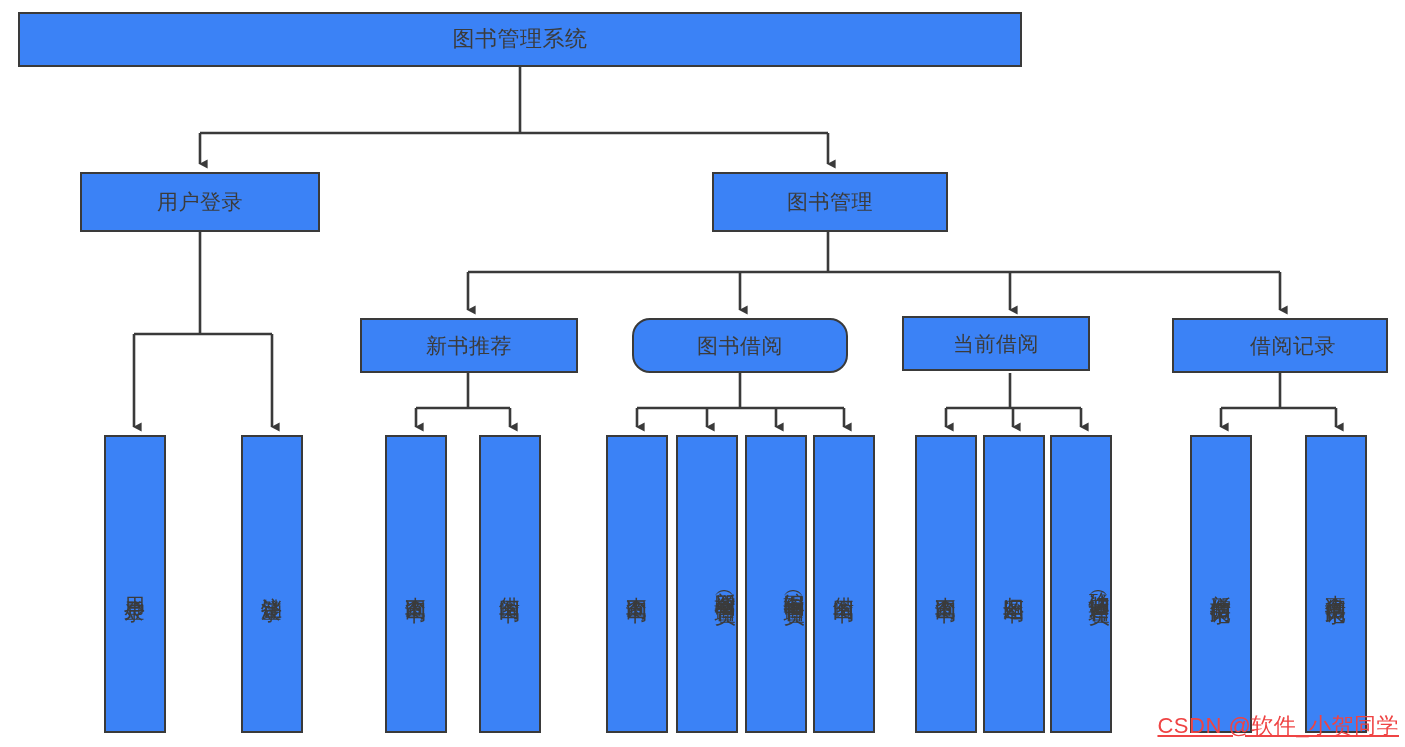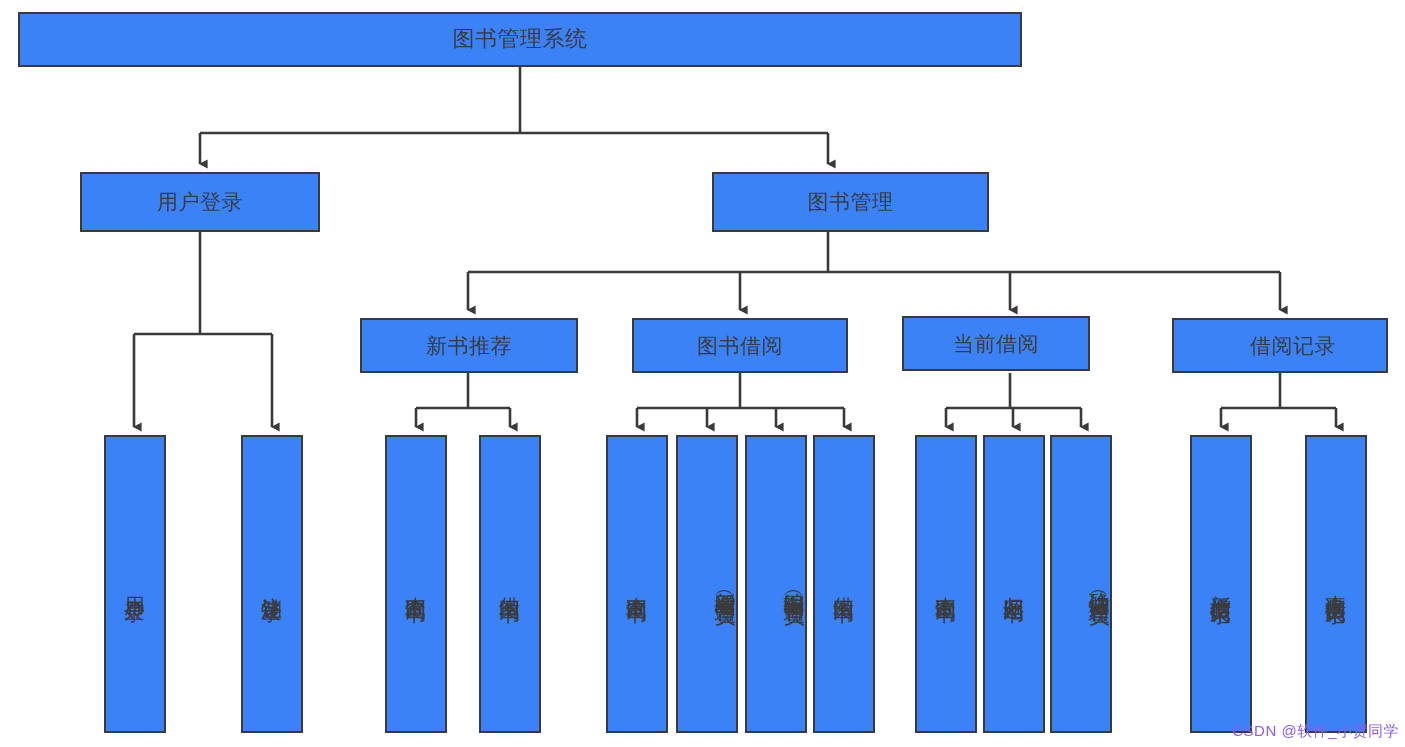--- a/index.html
+++ b/index.html
@@ -53,24 +53,25 @@
     padding: 6px 0;
     line-height: 1;
   }
   .node.v.top {
     align-items: flex-start;
   }
   .watermark {
     position: absolute;
     right: 6px;
     bottom: 6px;
-    font-size: 15px;
-    color: #8b5cf6;
+    font-size: 22px;
+    color: #ef4444;
     white-space: nowrap;
     letter-spacing: 0.5px;
+    text-decoration: underline;
   }
 </style>
 </head>
 <body>
 
 <div id="canvas">
 
   <svg class="connectors" viewBox="0 0 1405 747">
     <defs>
       <marker id="arw" markerWidth="10" markerHeight="10" refX="5" refY="8.2" orient="auto" markerUnits="userSpaceOnUse">
@@ -121,28 +122,28 @@
     </g>
   </svg>
 
   <div class="node h root" style="left:18px; top:12px; width:1004px; height:55px;">
     <span>图书管理系统</span>
   </div>
 
   <div class="node h" style="left:80px; top:172px; width:240px; height:60px;">
     <span>用户登录</span>
   </div>
-  <div class="node h" style="left:712px; top:172px; width:277px; height:60px;">
+  <div class="node h" style="left:712px; top:172px; width:236px; height:60px;">
     <span>图书管理</span>
   </div>
 
   <div class="node h" style="left:360px; top:318px; width:218px; height:55px;">
     <span>新书推荐</span>
   </div>
-  <div class="node h" style="left:632px; top:318px; width:216px; height:55px;">
+  <div class="node h" style="left:632px; top:318px; width:216px; height:55px;border-radius:18px;">
     <span>图书借阅</span>
   </div>
   <div class="node h" style="left:902px; top:316px; width:188px; height:55px;">
     <span>当前借阅</span>
   </div>
   <div class="node h" style="left:1172px; top:318px; width:216px; height:55px;padding-left:26px;">
     <span>借阅记录</span>
   </div>
 
   <div class="node v" style="left:104px; top:435px; width:62px; height:298px;">

